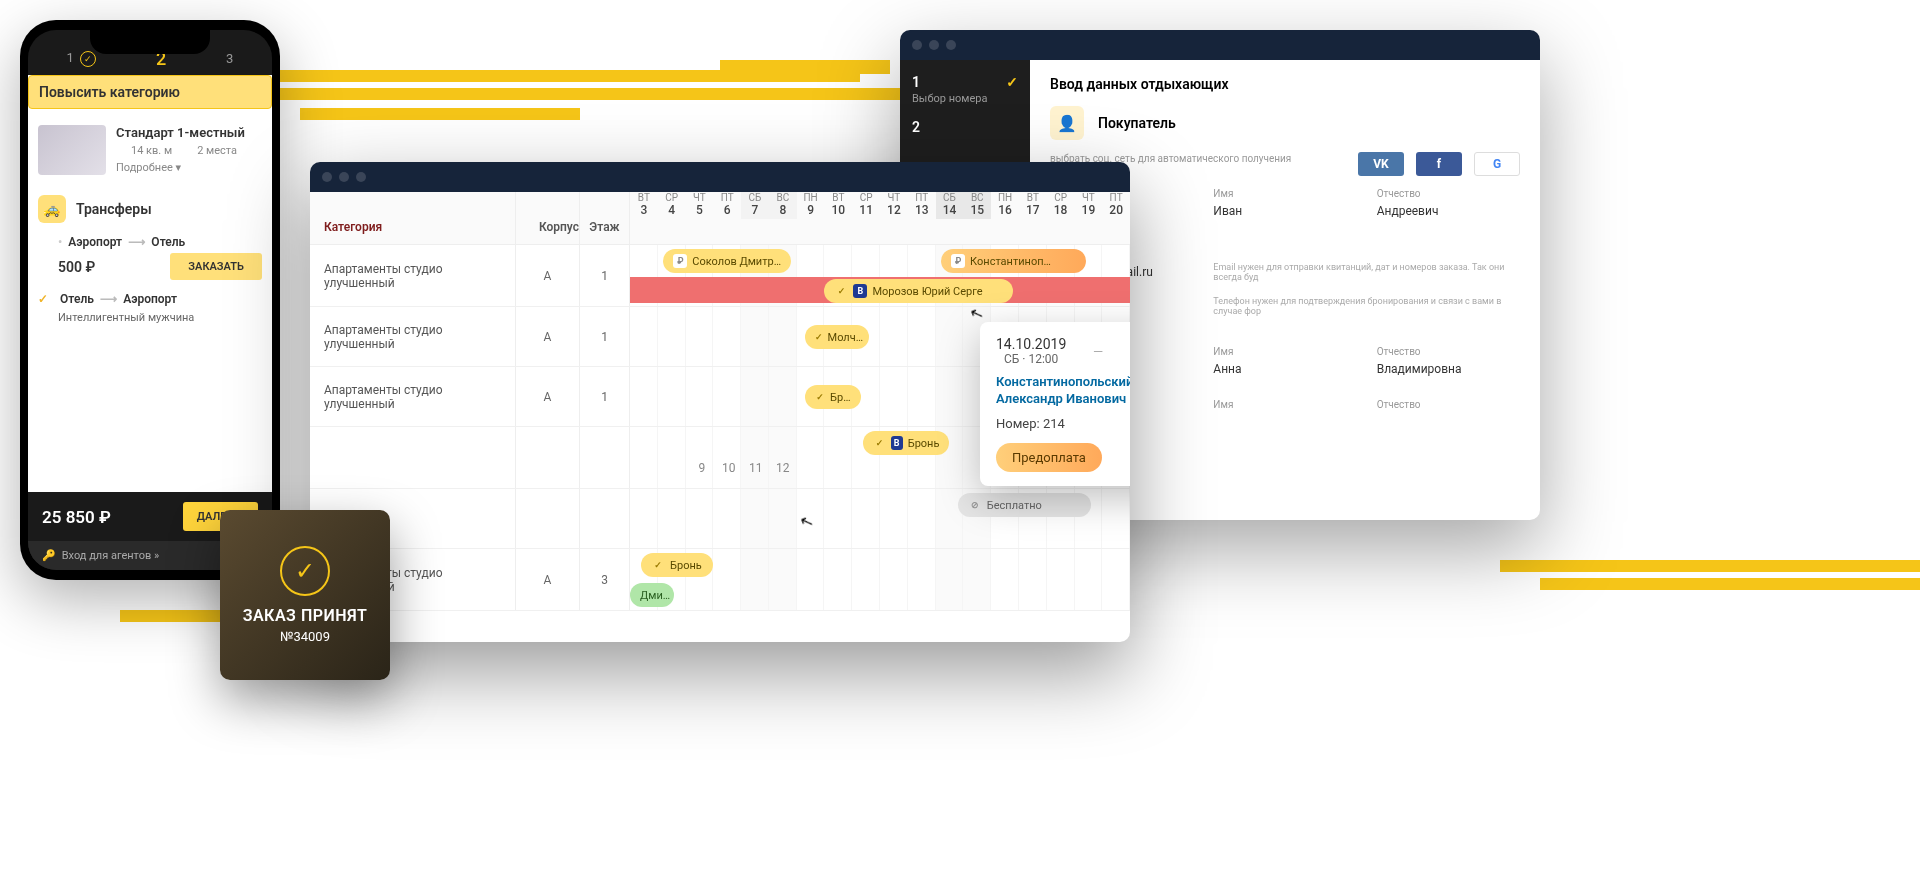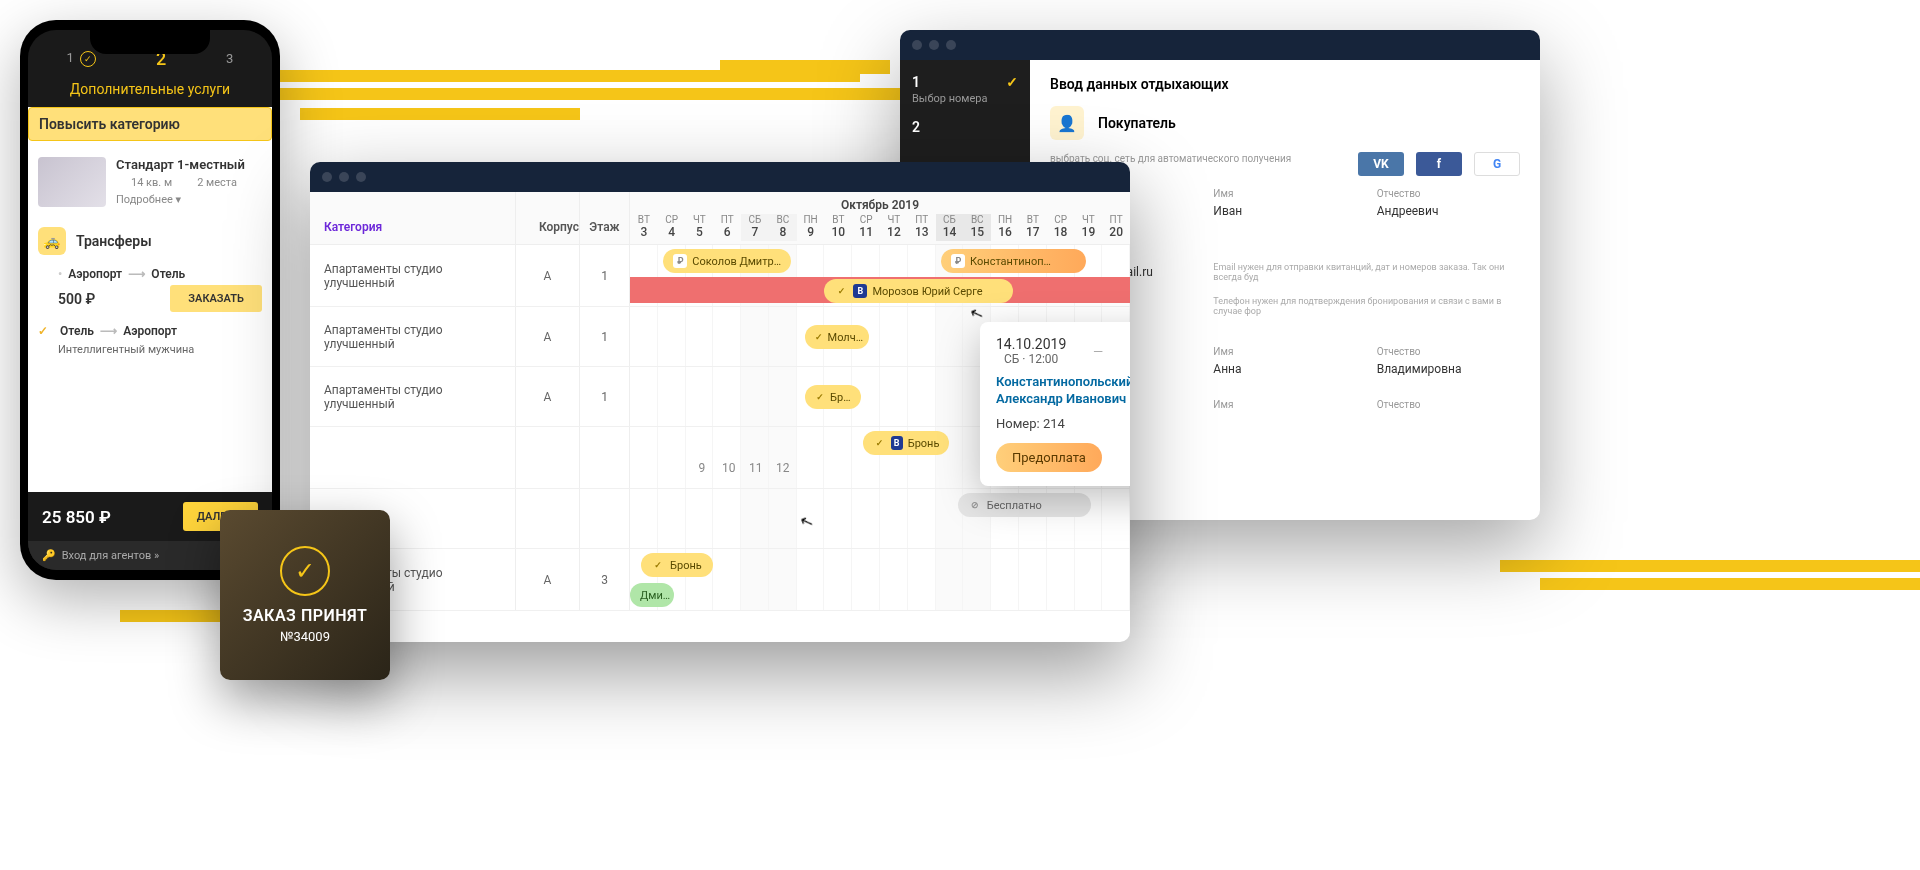--- a/index.html
+++ b/index.html
@@ -82,21 +82,21 @@
 .field-val { font-size: 12px; color: #333; padding: 3px 0; }
 .chk-guest { grid-column: 1; font-size: 11px; color: #666; display: flex; align-items: center; gap: 6px; }
 .hint { font-size: 9px; color: #aaa; }
 .field-grid + .field-grid { margin-top: 30px; }
 
 
 .admin-cal { position: absolute; top: 162px; left: 310px; width: 820px; height: 480px; background: #fff; border-radius: 10px; box-shadow: 0 30px 80px rgba(0,0,0,.4); z-index: 6; overflow: hidden; }
 .cal-body { height: calc(100% - 30px); overflow: hidden; }
 .cal-hdr { display: flex; border-bottom: 1px solid #eee; background: #fafafa; }
 .cal-left-cols { display: flex; width: 320px; flex-shrink: 0; }
-.cal-col-cat { flex: 1; padding: 28px 14px 10px; font-size: 12px; font-weight: 600; color: #6d28d9; border-right: 1px solid #eee; }
+.cal-col-cat { flex: 1; padding: 28px 14px 10px; font-size: 12px; font-weight: 600; color: #7f1d1d; border-right: 1px solid #eee; }
 .cal-col-k { width: 64px; text-align: right; padding: 28px 0 10px; font-size: 12px; font-weight: 600; color: #555; border-right: 1px solid #eee; }
 .cal-col-f { width: 50px; text-align: center; padding: 28px 0 10px; font-size: 12px; font-weight: 600; color: #555; border-right: 1px solid #eee; }
 .cal-days { flex: 1; display: flex; flex-direction: column; }
 .cal-month { text-align: center; font-size: 12px; font-weight: 600; padding: 6px 0 2px; color: #444; }
 .cal-days-row { display: flex; }
 .cal-day { flex: 1; text-align: center; font-size: 10px; color: #888; padding-bottom: 2px; }
 .cal-day .d { font-size: 12px; color: #444; font-weight: 500; }
 .cal-day.we { background: #f3f3f3; }
 .cal-day.today { background: #e8e8e8; }
 .cal-rows { }
@@ -237,21 +237,20 @@
       <div class="win-dot"></div>
   </div>
   <div class="cal-body">
     <div class="cal-hdr">
       <div class="cal-left-cols">
         <div class="cal-col-cat">Категория</div>
         <div class="cal-col-k">Корпус</div>
         <div class="cal-col-f">Этаж</div>
       </div>
       <div class="cal-days">
-        <div class="cal-month">Октябрь 2019</div>
         <div class="cal-days-row" id="days-row">
             <div class="cal-day">
               <div>ВТ</div>
               <div class="d">3</div>
             </div>
             <div class="cal-day">
               <div>СР</div>
               <div class="d">4</div>
             </div>
             <div class="cal-day">
@@ -525,21 +524,20 @@
 </div>
 
 <div class="phone">
   <div class="phone-notch"></div>
   <div class="phone-inner">
     <div class="wizard-steps">
       <span class="step done">1</span>
       <span class="step active">2</span>
       <span class="step">3</span>
     </div>
-    <div class="wizard-title">Дополнительные услуги</div>
     <div class="phone-body">
       <div class="card-yellow">Повысить категорию</div>
       <div class="room-card">
         <div class="room-photo"></div>
         <div class="room-info">
           <h4>Стандарт 1-местный</h4>
           <div class="room-meta">
             <span>14 кв. м</span>
             <span>2 места</span>
           </div>

